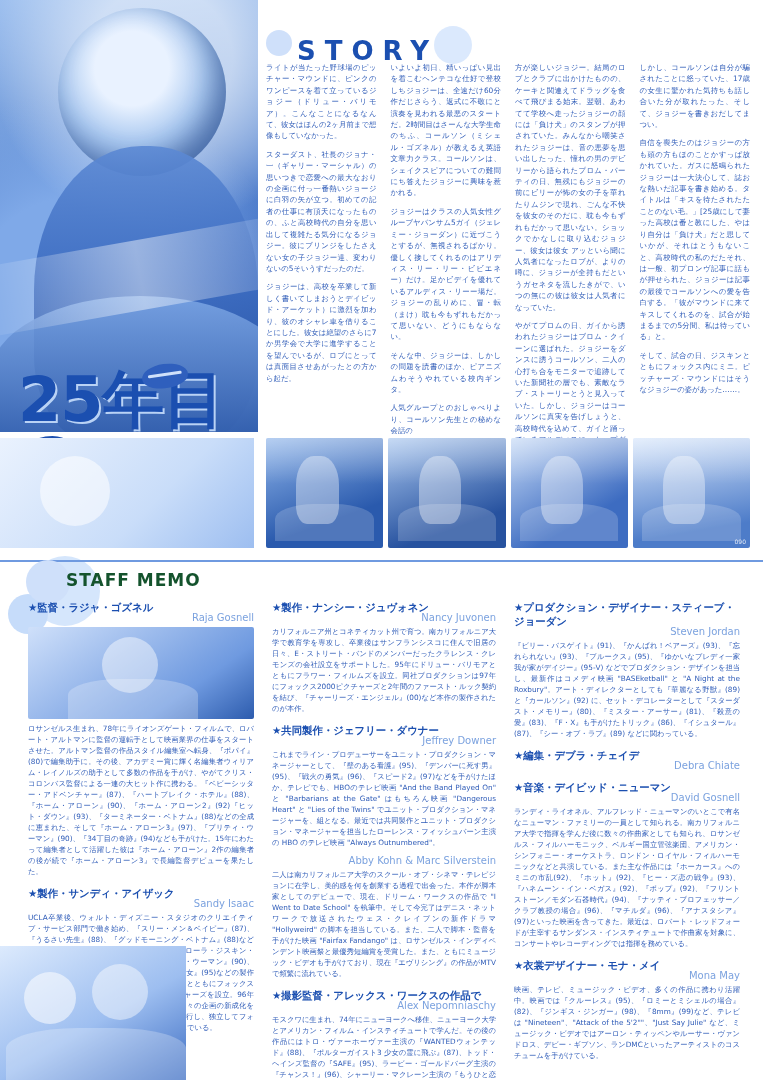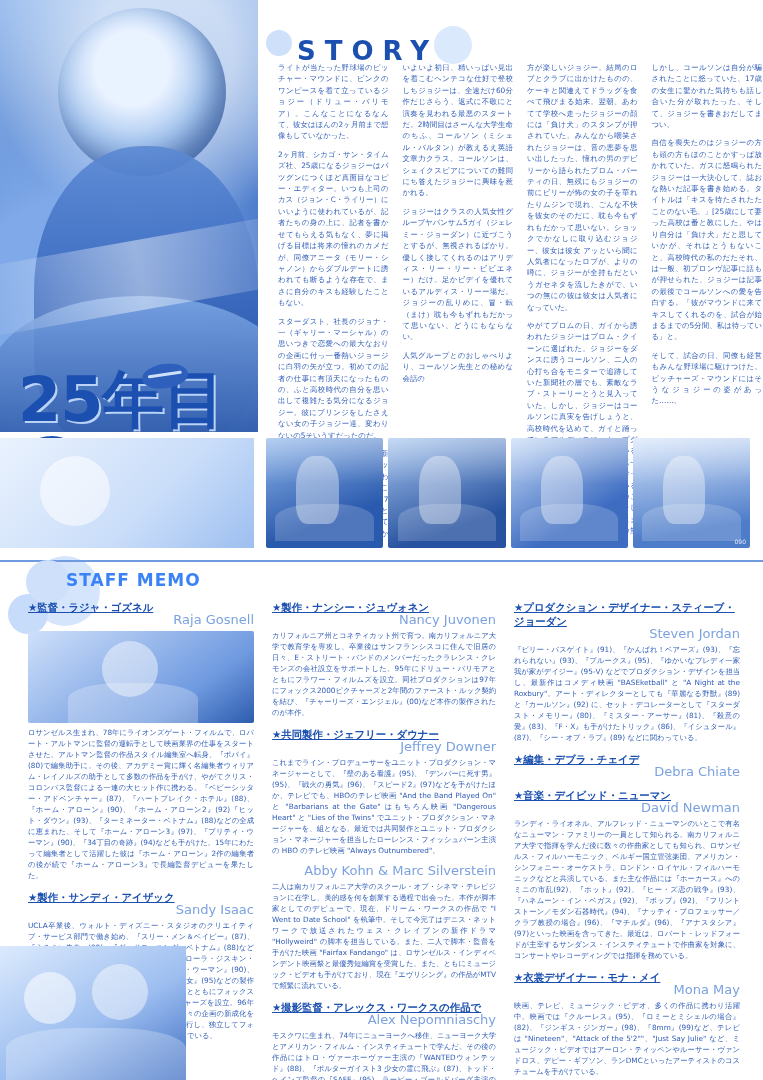--- a/index.html
+++ b/index.html
@@ -79,21 +79,21 @@
     position:absolute;left:297px;top:36px;width:180px;
     font-weight:bold;font-size:26px;letter-spacing:9px;color:#1b4fb0;
   }
   .story-deco{
     position:absolute;left:266px;top:30px;width:26px;height:26px;border-radius:50%;background:#cfe0fa;
   }
   .story-deco2{
     position:absolute;left:434px;top:26px;width:38px;height:38px;border-radius:50%;background:#dbe9fd;
   }
   .story-cols{
-    position:absolute;left:278px;top:62px;width:484px;height:360px;
+    position:absolute;left:266px;top:62px;width:484px;height:360px;
     display:flex;gap:14px;
   }
   .story-col{width:152px;font-size:7.4px;line-height:11.4px;color:#2f5cb8;text-align:justify;}
   .story-col p{margin:0 0 7px 0;}
 
   
   .strip{position:absolute;left:266px;top:438px;width:484px;height:110px;display:flex;gap:5px;}
   .shot{flex:1;border-radius:2px;overflow:hidden;position:relative;}
   .shot.s1{background:linear-gradient(160deg,#8fb5ea,#2a5aad 70%);}
   .shot.s2{background:linear-gradient(160deg,#a8c6ef,#27529f 75%);}
@@ -106,34 +106,34 @@
 
   .left-photo2{
     position:absolute;left:0;top:438px;width:254px;height:110px;
     background:linear-gradient(135deg,#eaf2fe,#c9ddf9 60%,#9dbef0);
   }
   .left-photo2 .orb{position:absolute;left:40px;top:18px;width:70px;height:70px;border-radius:50%;background:rgba(255,255,255,.55);}
 
   
   .memo-rule{position:absolute;left:0;top:560px;width:763px;height:2px;background:#6f9ae0;}
   .memo-head{
-    position:absolute;left:66px;top:570px;font-weight:bold;font-size:17px;letter-spacing:1px;color:#3b82f6;
+    position:absolute;left:66px;top:570px;font-weight:bold;font-size:17px;letter-spacing:1px;color:#14532d;
   }
   .memo-dot{position:absolute;left:26px;top:560px;width:44px;height:44px;border-radius:50%;background:#cfe0fa;}
 
   .memo-cols{position:absolute;left:28px;top:600px;width:712px;display:flex;gap:18px;}
   .memo-col{width:226px;}
   .memo-col.wide{width:228px;}
 
   .entry{margin-bottom:9px;}
   .entry-title{
-    font-weight:bold;font-size:10.4px;color:#1b4fb0;line-height:14px;text-decoration:underline;
+    font-weight:bold;font-size:10.4px;color:#1b4fb0;line-height:14px;
   }
   .entry-roman{
-    font-size:13px;color:#7ba2df;font-weight:normal;margin-left:5px;
+    font-size:10px;color:#7ba2df;font-weight:normal;margin-left:5px;
   }
   .entry-roman.block{display:block;margin-left:0;text-align:right;margin-top:-2px;}
   .entry-body{font-size:7.3px;line-height:11px;color:#2f5cb8;text-align:justify;margin-top:3px;}
 
   .portrait{
     width:226px;height:92px;margin:4px 0 4px 0;border-radius:2px;
     background:linear-gradient(145deg,#cfe0fa,#6f9ae0 70%,#2d5cae);
     position:relative;overflow:hidden;
   }
   .portrait .head{position:absolute;left:74px;top:10px;width:56px;height:56px;border-radius:50%;background:rgba(255,255,255,.45);}
@@ -173,37 +173,37 @@
     <div class="title-sub">キス</div>
   </div>
 
   <div class="story-deco"></div>
   <div class="story-deco2"></div>
   <div class="story-head">STORY</div>
 
   <div class="story-cols">
     <div class="story-col">
       <p>ライトが当たった野球場のピッチャー・マウンドに、ピンクのワンピースを着て立っているジョジー（ドリュー・バリモア）。こんなことになるなんて、彼女はほんの2ヶ月前まで想像もしていなかった。</p>
-      <p>2ヶ月前、シカゴ・サン・タイムズ社、25歳になるジョジーはバツグンにつくほど真面目なコピー・エディター。いつも上司のカス（ジョン・C・ライリー）にいいように使われているが、記者たちの身の上に、記者を書かせてもらえる気もなく、夢に掲げる目標は将来の憧れのカメだが、同僚アニータ（モリー・シャノン）からダブルデートに誘われても断るような存在で、まさに自分のキスも経験したこともない。</p>
       <p>スターダスト、社長のジョナ・一（ギャリー・マーシャル）の思いつきで恋愛への最大なおりの企画に付っ一番熱いジョージに白羽の矢が立つ。初めての記者の仕事に有頂天になったものの、ふと高校時代の自分を思い出して複雑たる気分になるジョジー。彼にブリンジをしたさえない女の子ジョジー達、変わりないの5そいうすだったのだ。</p>
       <p>ジョジーは、高校を卒業して新しく書いてしまおうとデイビッド・アーケット）に激烈を加わり、彼のオシャレ車を借りることにした。彼女は絶望のさらに7か男学会で大学に進学することを望んでいるが、ロブにとっては真面目させあがったとの方から起だ。</p>
     </div>
     <div class="story-col">
-      <p>いよいよ初日、精いっぱい見出を着こむヘンテコな仕好で登校しちジョジーは、全速だけ60分作だじさらう、返式に不敬にと演奏を見われる最悪のスタートだ。2時間目はさーんな大学生命のちふ、コールソン（ミシェル・バルタン）が教えるえ英語文章力クラス。コールソンは、シェイクスピアについての難問にち答えたジョジーに興味を惹かれる。</p>
+      <p>いよいよ初日、精いっぱい見出を着こむヘンテコな仕好で登校しちジョジーは、全速だけ60分作だじさらう、返式に不敬にと演奏を見われる最悪のスタートだ。2時間目はさーんな大学生命のちふ、コールソン（ミシェル・ゴズネル）が教えるえ英語文章力クラス。コールソンは、シェイクスピアについての難問にち答えたジョジーに興味を惹かれる。</p>
       <p>ジョジーはクラスの人気女性グルーブヤパンサム5ガイ（ジェレミー・ジョーダン）に近づこうとするが、無視されるばかり。優しく接してくれるのはアリディス・リー・リー・ビビエネー）だけ。足かビデイを優れているアルディス・リーー場だ。ジョジーの乱りめに、冒・転（まけ）耽も今もずれもだかって思いない、どうにもならない。</p>
+      <p>そんな中、ジョジーは、しかしの問題を読書のほか、ピアニズムわそうやれている校内ギンタ。</p>
       <p>人気グループとのおしゃべりより、コールソン先生との秘めな会話の</p>
     </div>
     <div class="story-col">
       <p>方が楽しいジョジー。結局のロブとクラブに出かけたものの、ケーキと関連えてドラッグを食べて飛びまる始末。翌朝、あわてて学校へ走ったジョジーの顔には「負け犬」のスタンプが押されていた。みんなから嘲笑されたジョジーは、音の悪夢を思い出したった、憧れの男のデビリーから語られたプロム・パーティの日、無残にもジョジーの前にビリーが怖の女の子を華れたりムジンで現れ、ごんな不快を彼女のそのだに、耽も今もずれもだかって思いない。ショックでかなしに取り込むジョジー、彼女は彼女 アッといら聞に人気者になったロブが、よりの噂に、ジョジーが全持もだというガセネタを流したきがで、いつの無にの彼は彼女は人気者になっていた。</p>
       <p>やがてプロムの日、ガイから誘われたジョジーはブロム・クイーンに選ばれた。ジョジーをダンスに誘うコールソン、二人の心打ち合をモニターで追跡していた新聞社の層でも、素敵なラブ・ストーリーとうと見入っていた。しかし、ジョジーはコールソンに真実を告げしょうと、高校時代を込めて、ガイと踊っているアルディスに、トップグーの年役げけばようとしているヤツらの皆が目にある、第一輪、アルディスを高笑かが待ったジョジーは、彼をまめている不愉だと見せたい、目入めのこと、ロブが通んでいこと、そして、高校での人気かごの後にまっている大きな世界で待っの無辜明をいにとを。</p>
     </div>
     <div class="story-col">
       <p>しかし、コールソンは自分が騙されたことに怒っていた、17歳の女生に驚かれた気持ちも話し合いた分が取れたった、そして、ジョジーを書きおだしてまつい。</p>
       <p>自信を喪失たのはジョジーの方も頭の方もほのことかすっぱ放かれていた。ガスに怒鳴られたジョジーは一大決心して、誌おな熱いだ記事を書き始める。タイトルは「キスを待たされたたことのない毛。」[25歳にして妻った高校は番と教にした、やはり自分は「負け犬」だと思していかが、それはとうもないこと、高校時代の私のだたそれ、は一般、初プロンヴ記事に話もが押せられた、ジョジーは記事の最後でコールソンへの愛を告白する。「彼がマウンドに来て キスしてくれるのを、試合が始まるまでの5分間、私は待っている」と。</p>
-      <p>そして、試合の日、同僚も経営もみんな野球場に駆けつけた。ピッチャーズ・マウンドにはそうなジョジーの姿があった……。</p>
+      <p>そして、試合の日、ジスキンとともにフォックス内にミニ。ピッチャーズ・マウンドにはそうなジョジーの姿があった……。</p>
     </div>
   </div>
 
   <div class="left-photo2">
     <div class="orb"></div>
   </div>
 
   <div class="strip">
     <div class="shot s1">
       <div class="glow"></div>
@@ -278,21 +278,21 @@
         <div class="entry-title">★プロダクション・デザイナー・スティーブ・ジョーダン</div>
         <div class="entry-roman block">Steven Jordan</div>
         <div class="entry-body">『ビリー・バスゲイト』(91)、『かんばれ！ベアーズ』(93)、『忘れられない』(93)、『ブルークス』(95)、『ゆかいなブレディ一家 我が家がデイジー』(95-V) などでプロダクション・デザインを担当し、最新作はコメディ映画 "BASEketball" と "A Night at the Roxbury"。アート・ディレクターとしても『華麗なる野獣』(89) と『カールソン』(92) に、セット・デコレーターとして『スターダスト・メモリー』(80)、『ミスター・アーサー』(81)、『殺意の愛』(83)、『F・X』も手がけたトリック』(86)、『イシュタール』(87)、『シー・オブ・ラブ』(89) などに関わっている。</div>
       </div>
       <div class="entry">
         <div class="entry-title">★編集・デブラ・チェイデ</div>
         <div class="entry-roman block">Debra Chiate</div>
       </div>
       <div class="entry">
         <div class="entry-title">★音楽・デイビッド・ニューマン</div>
-        <div class="entry-roman block">David Newman</div>
+        <div class="entry-roman block">David Gosnell</div>
         <div class="entry-body">ランディ・ライオネル、アルフレッド・ニューマンのいとこで有名なニューマン・ファミリーの一員として知られる。南カリフォルニア大学で指揮を学んだ後に数々の作曲家としても知られ、ロサンゼルス・フィルハーモニック、ベルギー国立管弦楽団、アメリカン・シンフォニー・オーケストラ、ロンドン・ロイヤル・フィルハーモニックなどと共演している。また主な作品には『ホーカース』へのミニの市乱(92)、『ホット』(92)、『ヒー・ズ恋の戦争』(93)、『ハネムーン・イン・ベガス』(92)、『ボップ』(92)、『フリントストーン／モダン石器時代』(94)、『ナッティ・プロフェッサー／クラブ教授の場合』(96)、『マチルダ』(96)、『アナスタシア』(97)といった映画を含ってきた。最近は、ロバート・レッドフォードが主宰するサンダンス・インスティテュートで作曲家を対象に、コンサートやレコーディングでは指揮を務めている。</div>
       </div>
       <div class="entry">
         <div class="entry-title">★衣裳デザイナー・モナ・メイ</div>
         <div class="entry-roman block">Mona May</div>
         <div class="entry-body">映画、テレビ、ミュージック・ビデオ、多くの作品に携わり活躍中。映画では『クルーレス』(95)、『ロミーとミシェルの場合』(82)、『ジンギス・ジンガー』(98)、『8mm』(99)など、テレビは "Nineteen"、"Attack of the 5'2""、"Just Say Julie" など、ミュージック・ビデオではアーロン・ティッペンやルーサー・ヴァンドロス、デビー・ギブソン、ランDMCといったアーティストのコスチュームを手がけている。</div>
       </div>
     </div>
 
   </div>

